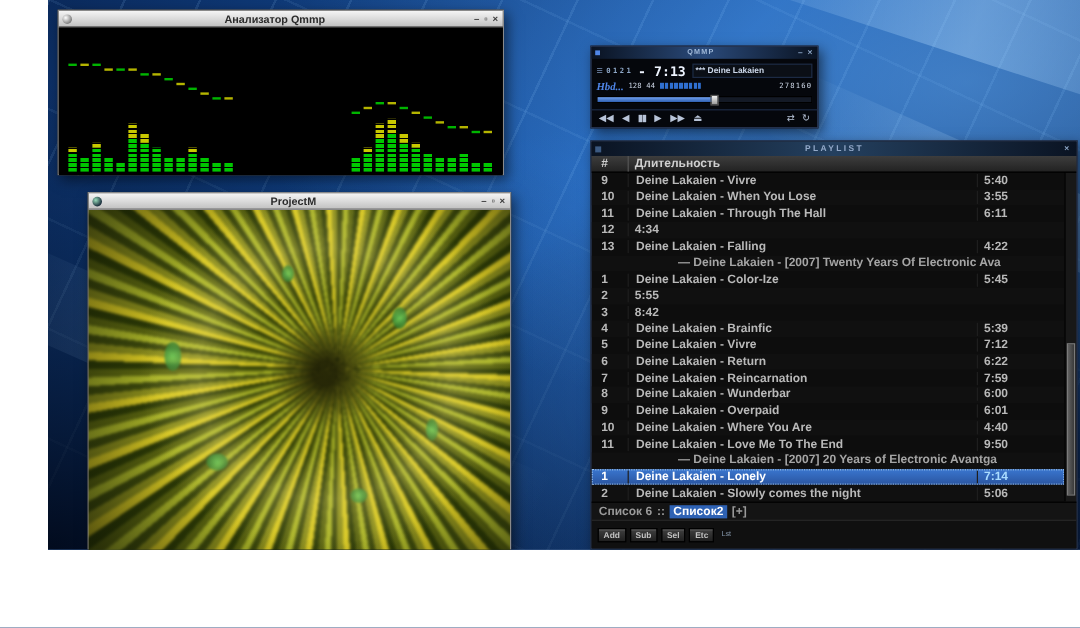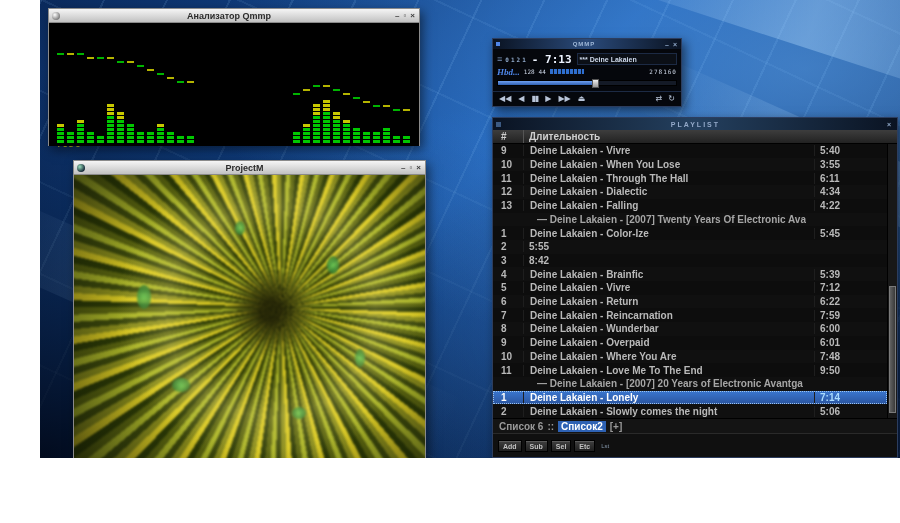--- a/index.html
+++ b/index.html
@@ -117,21 +117,21 @@
   .pl-header .h-sb  { width:10px; }
   .pl-mid { flex:1; display:flex; overflow:hidden; }
   .pl-rows { flex:1; display:flex; flex-direction:column; overflow:hidden; }
   .pl-row { flex:1; display:flex; align-items:center; font:bold 10px "Liberation Sans", sans-serif;
     color:#b9b9b9; white-space:nowrap; overflow:hidden; }
   .pl-row:nth-child(even) { background:#101010; }
   .pl-row .num { width:30px; padding-left:8px; flex:0 0 auto; }
   .pl-row .trk { flex:1; padding-left:6px; overflow:hidden; border-left:1px solid #1e1e1e; }
   .pl-row .dur { width:73px; padding-left:5px; flex:0 0 auto; border-left:1px solid #1e1e1e; }
   .pl-row.group { color:#a5a5a5; }
-  .pl-row.group .g { padding-left:44px; overflow:hidden; }
+  .pl-row.group .g { padding-left:72px; overflow:hidden; }
   .pl-row.selected, .pl-row.selected:nth-child(even) { background:linear-gradient(#3a76cf, #2a55a0);
     color:#fff; outline:1px dotted #9cc4ee; outline-offset:-1px; }
   .pl-row.selected .dur { color:#aadcff; }
   .pl-scroll { width:10px; background:#181818; border-left:1px solid #000; position:relative; flex:0 0 auto; }
   .pl-thumb { position:absolute; left:1px; right:1px; top:52%; height:46%;
     background:linear-gradient(90deg, #616161, #3a3a3a); border:1px solid #7a7a7a; }
   .pl-tabs { height:15px; display:flex; align-items:center; gap:4px; padding-left:6px;
     background:#141414; border-top:1px solid #000; font:bold 10px "Liberation Sans", sans-serif; color:#9a9a9a; }
   .pl-tab.active { background:#2e62b4; color:#fff; padding:0 3px; }
   .pl-footer { height:24px; display:flex; align-items:center; padding:0 5px;
@@ -372,21 +372,20 @@
             <span class="trk">Deine Lakaien - When You Lose</span>
             <span class="dur">3:55</span>
           </div>
           <div class="pl-row">
             <span class="num">11</span>
             <span class="trk">Deine Lakaien - Through The Hall</span>
             <span class="dur">6:11</span>
           </div>
           <div class="pl-row">
             <span class="num">12</span>
-            <span class="trk">Deine Lakaien - Dialectic</span>
             <span class="dur">4:34</span>
           </div>
           <div class="pl-row">
             <span class="num">13</span>
             <span class="trk">Deine Lakaien - Falling</span>
             <span class="dur">4:22</span>
           </div>
           <div class="pl-row group">
             <span class="g">— Deine Lakaien - [2007] Twenty Years Of Electronic Ava</span>
           </div>
@@ -429,21 +428,21 @@
             <span class="dur">6:00</span>
           </div>
           <div class="pl-row">
             <span class="num">9</span>
             <span class="trk">Deine Lakaien - Overpaid</span>
             <span class="dur">6:01</span>
           </div>
           <div class="pl-row">
             <span class="num">10</span>
             <span class="trk">Deine Lakaien - Where You Are</span>
-            <span class="dur">7:48</span>
+            <span class="dur">4:40</span>
           </div>
           <div class="pl-row">
             <span class="num">11</span>
             <span class="trk">Deine Lakaien - Love Me To The End</span>
             <span class="dur">9:50</span>
           </div>
           <div class="pl-row group">
             <span class="g">— Deine Lakaien - [2007] 20 Years of Electronic Avantga</span>
           </div>
           <div class="pl-row selected">

